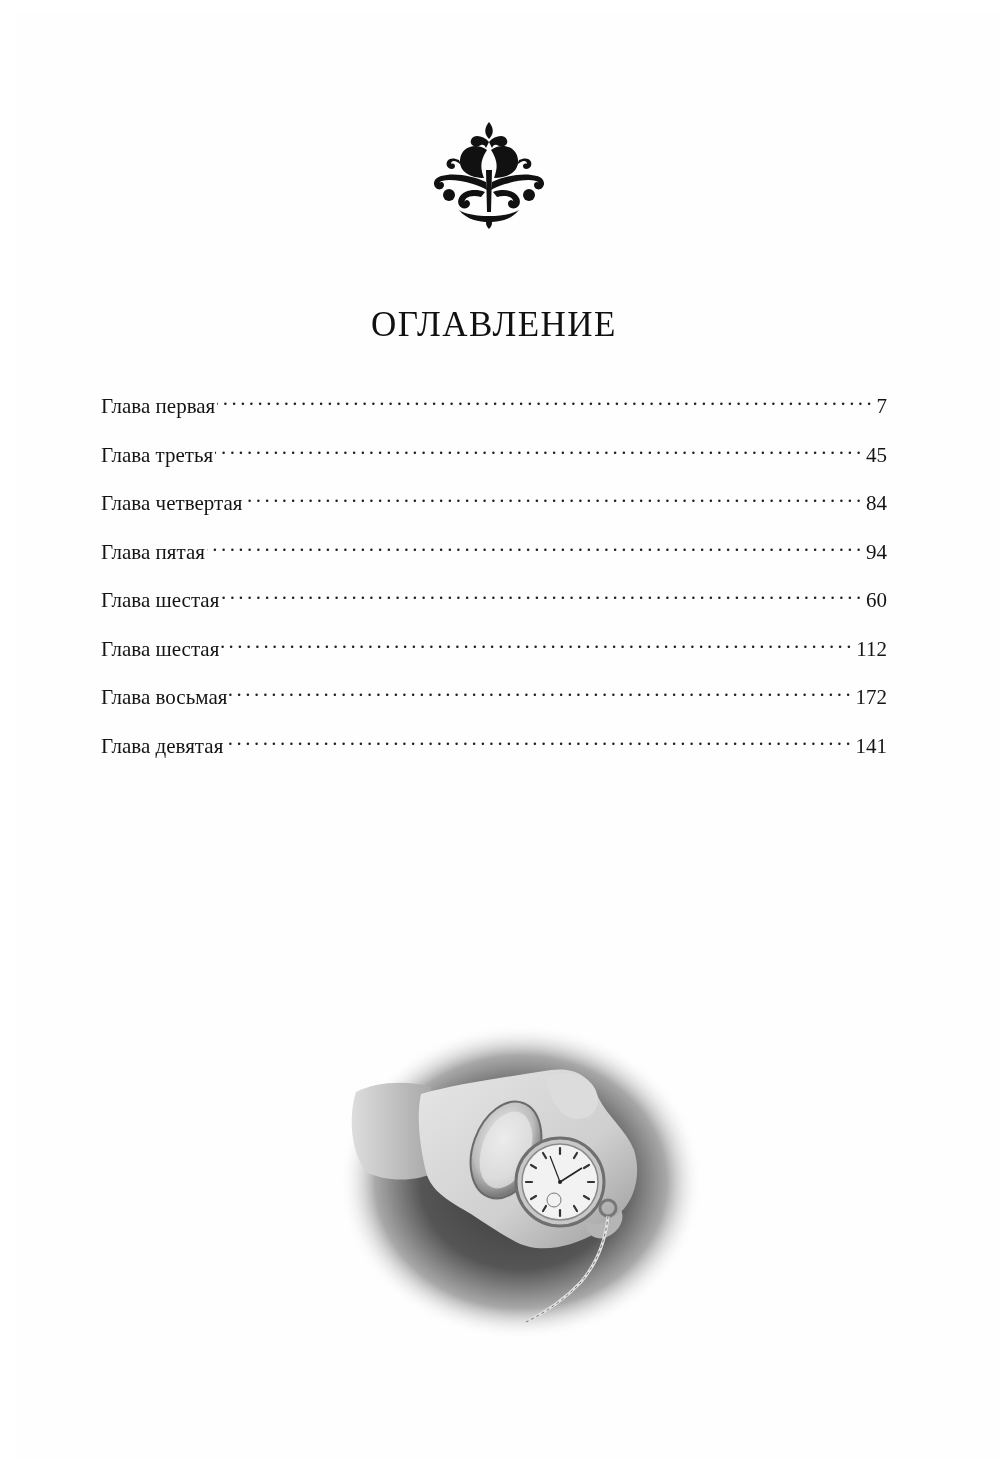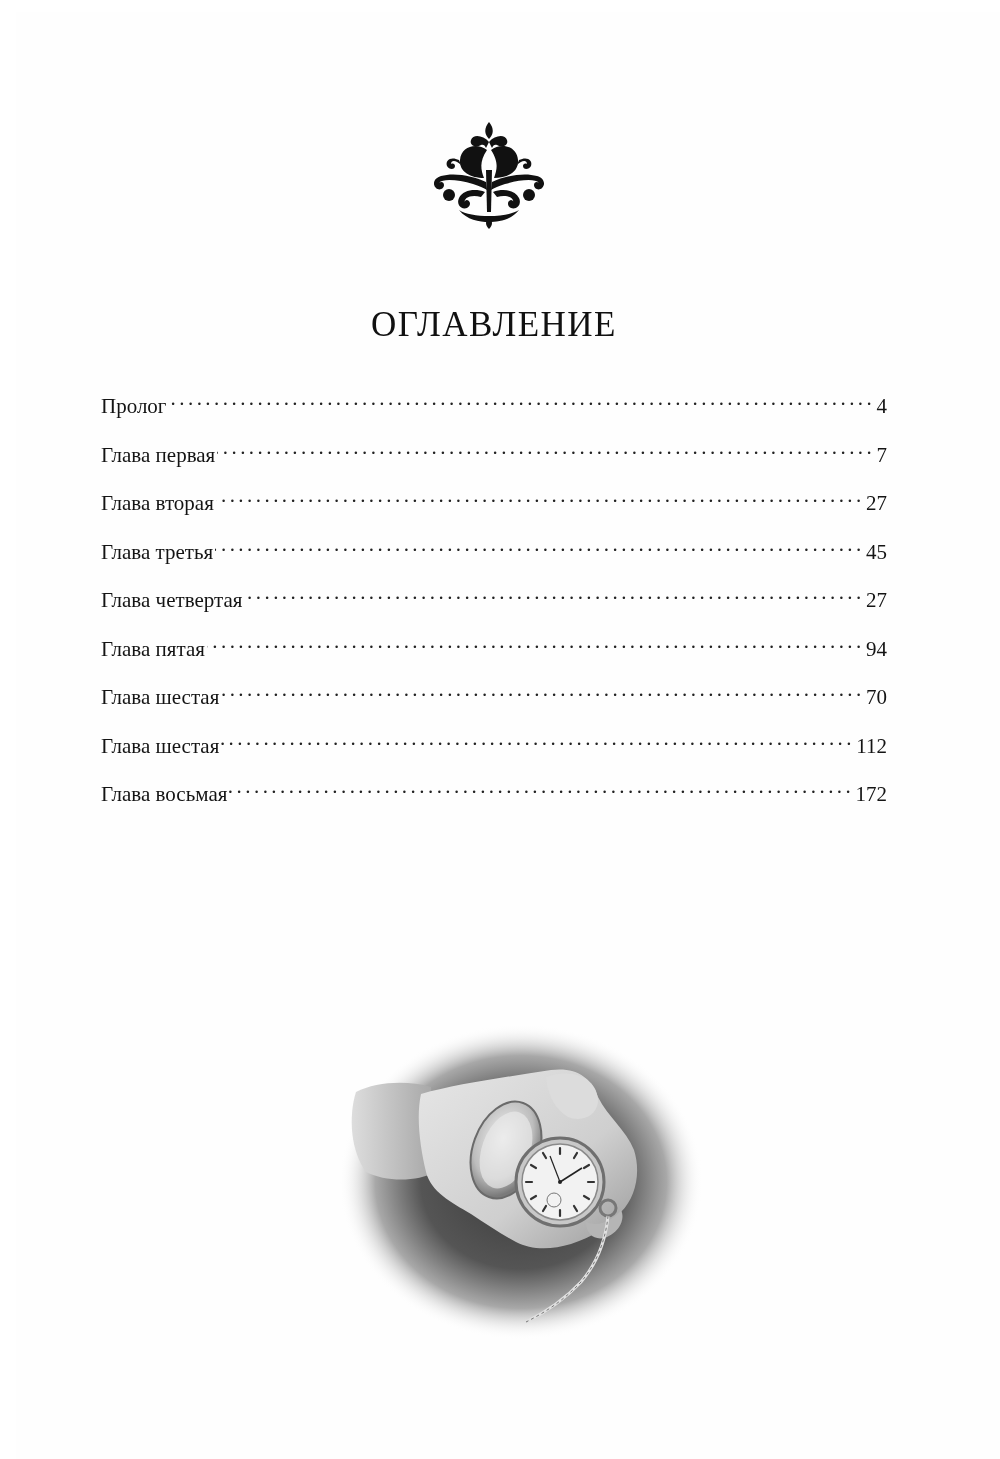--- a/index.html
+++ b/index.html
@@ -125,63 +125,58 @@
       <path d="M30 90 C42 98 78 98 90 90 C82 100 70 102 60 102 C50 102 38 100 30 90 Z"></path>
 
       <path d="M60 96 C56 101 56 105 60 109 C64 105 64 101 60 96 Z"></path>
     </g>
   </svg>
 
   <h1 class="title">ОГЛАВЛЕНИЕ</h1>
 
   <ul class="toc">
     <li class="toc-entry">
-      <span class="toc-label">Пролог</span>
-      <span class="toc-leader"></span>
-      <span class="toc-page">4</span>
-    </li>
-    <li class="toc-entry">
       <span class="toc-label">Глава первая</span>
       <span class="toc-leader"></span>
       <span class="toc-page">7</span>
     </li>
     <li class="toc-entry">
-      <span class="toc-label">Глава вторая</span>
-      <span class="toc-leader"></span>
-      <span class="toc-page">27</span>
-    </li>
-    <li class="toc-entry">
       <span class="toc-label">Глава третья</span>
       <span class="toc-leader"></span>
       <span class="toc-page">45</span>
     </li>
     <li class="toc-entry">
       <span class="toc-label">Глава четвертая</span>
       <span class="toc-leader"></span>
-      <span class="toc-page">27</span>
+      <span class="toc-page">84</span>
     </li>
     <li class="toc-entry">
       <span class="toc-label">Глава пятая</span>
       <span class="toc-leader"></span>
       <span class="toc-page">94</span>
     </li>
     <li class="toc-entry">
       <span class="toc-label">Глава шестая</span>
       <span class="toc-leader"></span>
-      <span class="toc-page">70</span>
+      <span class="toc-page">60</span>
     </li>
     <li class="toc-entry">
       <span class="toc-label">Глава шестая</span>
       <span class="toc-leader"></span>
       <span class="toc-page">112</span>
     </li>
     <li class="toc-entry">
       <span class="toc-label">Глава восьмая</span>
       <span class="toc-leader"></span>
       <span class="toc-page">172</span>
+    </li>
+    <li class="toc-entry">
+      <span class="toc-label">Глава девятая</span>
+      <span class="toc-leader"></span>
+      <span class="toc-page">141</span>
     </li>
   </ul>
 
   <svg class="illustration" viewBox="0 0 370 320" xmlns="http://www.w3.org/2000/svg">
     <defs>
       <radialGradient id="vig" cx="50%" cy="50%" r="50%">
         <stop offset="0%" stop-color="#3a3a3a"></stop>
         <stop offset="55%" stop-color="#555"></stop>
         <stop offset="80%" stop-color="#a8a8a8"></stop>
         <stop offset="100%" stop-color="#ffffff" stop-opacity="0"></stop>

